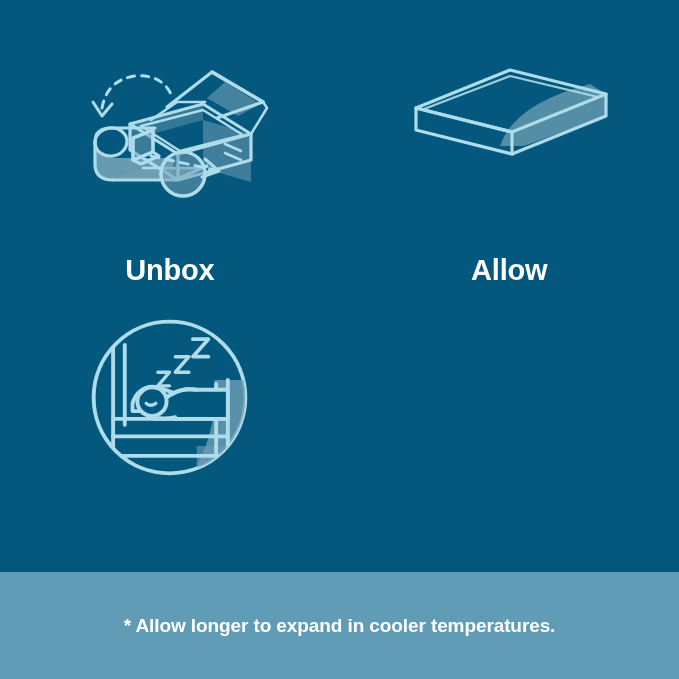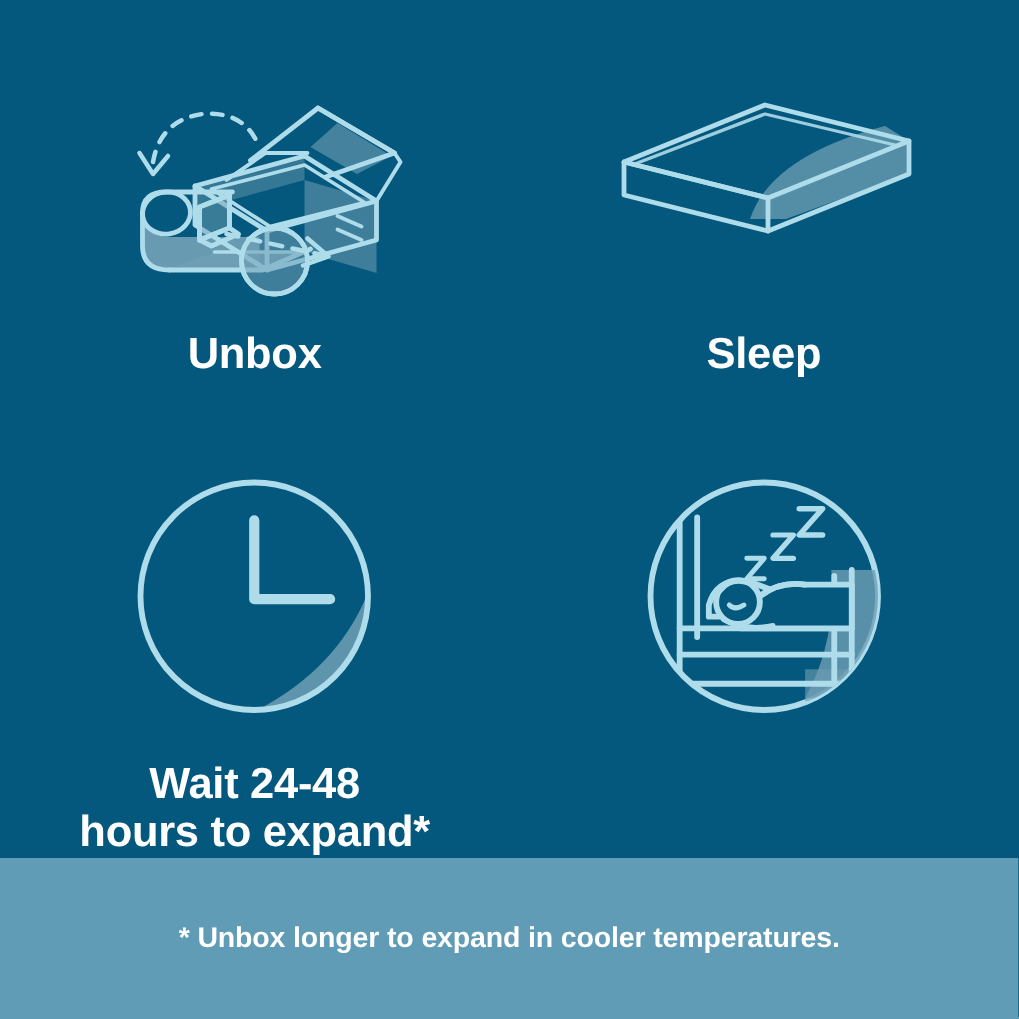--- a/index.html
+++ b/index.html
@@ -31,21 +31,21 @@
     height: 572px;
     display: grid;
     grid-template-columns: 1fr 1fr;
     grid-template-rows: 1fr 1fr;
   }
   .step {
     position: relative;
     display: flex;
     flex-direction: column;
     align-items: center;
-    justify-content: flex-start;
+    justify-content: space-between;
     box-sizing: border-box;
   }
   .step-r1 { padding-top: 46px; }
   .step-r2 { padding-top: 24px; }
 
   .step-art {
     width: 230px;
     height: 160px;
     display: block;
   }
@@ -162,44 +162,23 @@
 
           <path d="M22 62 L116 24 L212 48 L118 86 Z"></path>
 
           <path d="M22 62 L22 84 L118 108 L118 86 Z"></path>
 
           <path d="M212 48 L212 70 L118 108"></path>
 
           <path d="M30 63 L116 30 L204 51" stroke-width="2.2" opacity="0.9"></path>
         </g>
       </svg>
-      <div class="step-label">Sleep</div>
+      <div class="step-label">Allow</div>
     </div>
 
-    <div class="step step-r2">
-      <svg class="step-art-round" viewBox="0 0 180 180">
-        <defs>
-          <clipPath id="clockClip">
-            <circle cx="90" cy="90" r="78"></circle>
-          </clipPath>
-        </defs>
-
-        <g clip-path="url(#clockClip)">
-          <path d="M180 40 Q168 140 70 178 L190 190 L190 20 Z" fill="#6E9FB4" opacity="0.85"></path>
-          <circle cx="70" cy="52" r="96" fill="#05587d"></circle>
-        </g>
-        <g fill="none" stroke="#AEDCEA" stroke-width="4" stroke-linecap="round" stroke-linejoin="round">
-          <circle cx="90" cy="90" r="78"></circle>
-
-          <path d="M90 38 L90 92 L142 92" stroke-width="7"></path>
-        </g>
-      </svg>
-      <div class="step-label">Wait 24-48
-hours to expand*</div>
-    </div>
 
     <div class="step step-r2">
       <svg class="step-art-round" viewBox="0 0 180 180">
         <defs>
           <clipPath id="bedClip">
             <circle cx="90" cy="90" r="78"></circle>
           </clipPath>
         </defs>
 
         <circle cx="90" cy="90" r="78" fill="none" stroke="#AEDCEA" stroke-width="4"></circle>
@@ -239,16 +218,16 @@
             <path d="M96 48 L110 48 L96 64 L110 64" stroke-width="3.6"></path>
             <path d="M114 30 L130 30 L114 48 L130 48" stroke-width="3.8"></path>
           </g>
         </g>
       </svg>
     </div>
 
   </div>
 
   <div class="footer-band">
-    <div class="footer-note">* Unbox longer to expand in cooler temperatures.</div>
+    <div class="footer-note">* Allow longer to expand in cooler temperatures.</div>
   </div>
 
 </div>
 
 </body></html>

